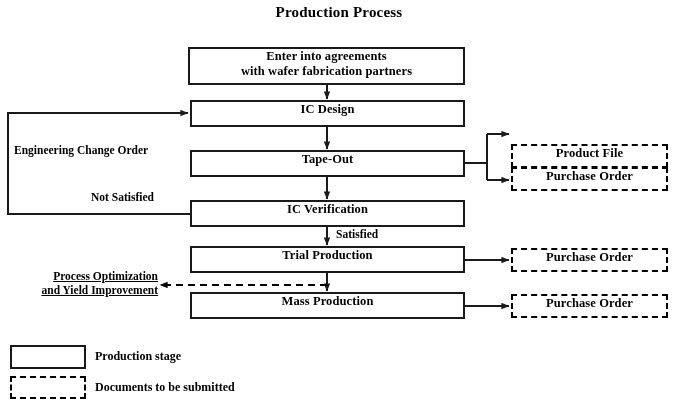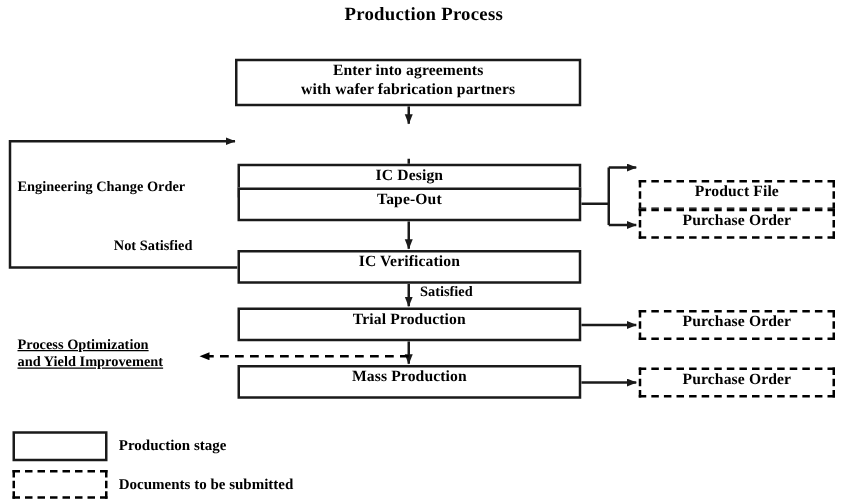--- a/index.html
+++ b/index.html
@@ -65,21 +65,21 @@
     font-size: 11.5px;
     white-space: nowrap;
     line-height: 1.2;
   }
   .feedback-note {
     position: absolute;
     font-weight: bold;
     font-size: 11.5px;
     line-height: 1.25;
     text-decoration: underline;
-    text-align: left;
+    text-align: right;
     white-space: nowrap;
   }
   .legend-box {
     position: absolute;
     box-sizing: border-box;
     background: #ffffff;
   }
   .legend-solid { border: 2px solid #1a1a1a; }
   .legend-dashed { border: 2px dashed #000000; }
   .legend-label {
@@ -133,21 +133,21 @@
     <g stroke="#000000" stroke-width="2" fill="none" stroke-dasharray="7,5">
       <path d="M327,285 L160,285" marker-end="url(#arwd)"></path>
     </g>
   </svg>
 
   <div class="node stage" style="left:188px; top:47px; width:277px; height:38px;">
     <span class="label" style="white-space:pre-line;">Enter into agreements
 with wafer fabrication partners</span>
   </div>
 
-  <div class="node stage" style="left:190px; top:100px; width:275px; height:27px;margin-top:31px;">
+  <div class="node stage" style="left:190px; top:100px; width:275px; height:27px;">
     <span class="label">IC Design</span>
   </div>
 
   <div class="node stage" style="left:190px; top:200px; width:275px; height:27px;">
     <span class="label">IC Verification</span>
   </div>
 
   <div class="node stage" style="left:190px; top:150px; width:275px; height:27px;">
     <span class="label">Tape-Out</span>
   </div>

